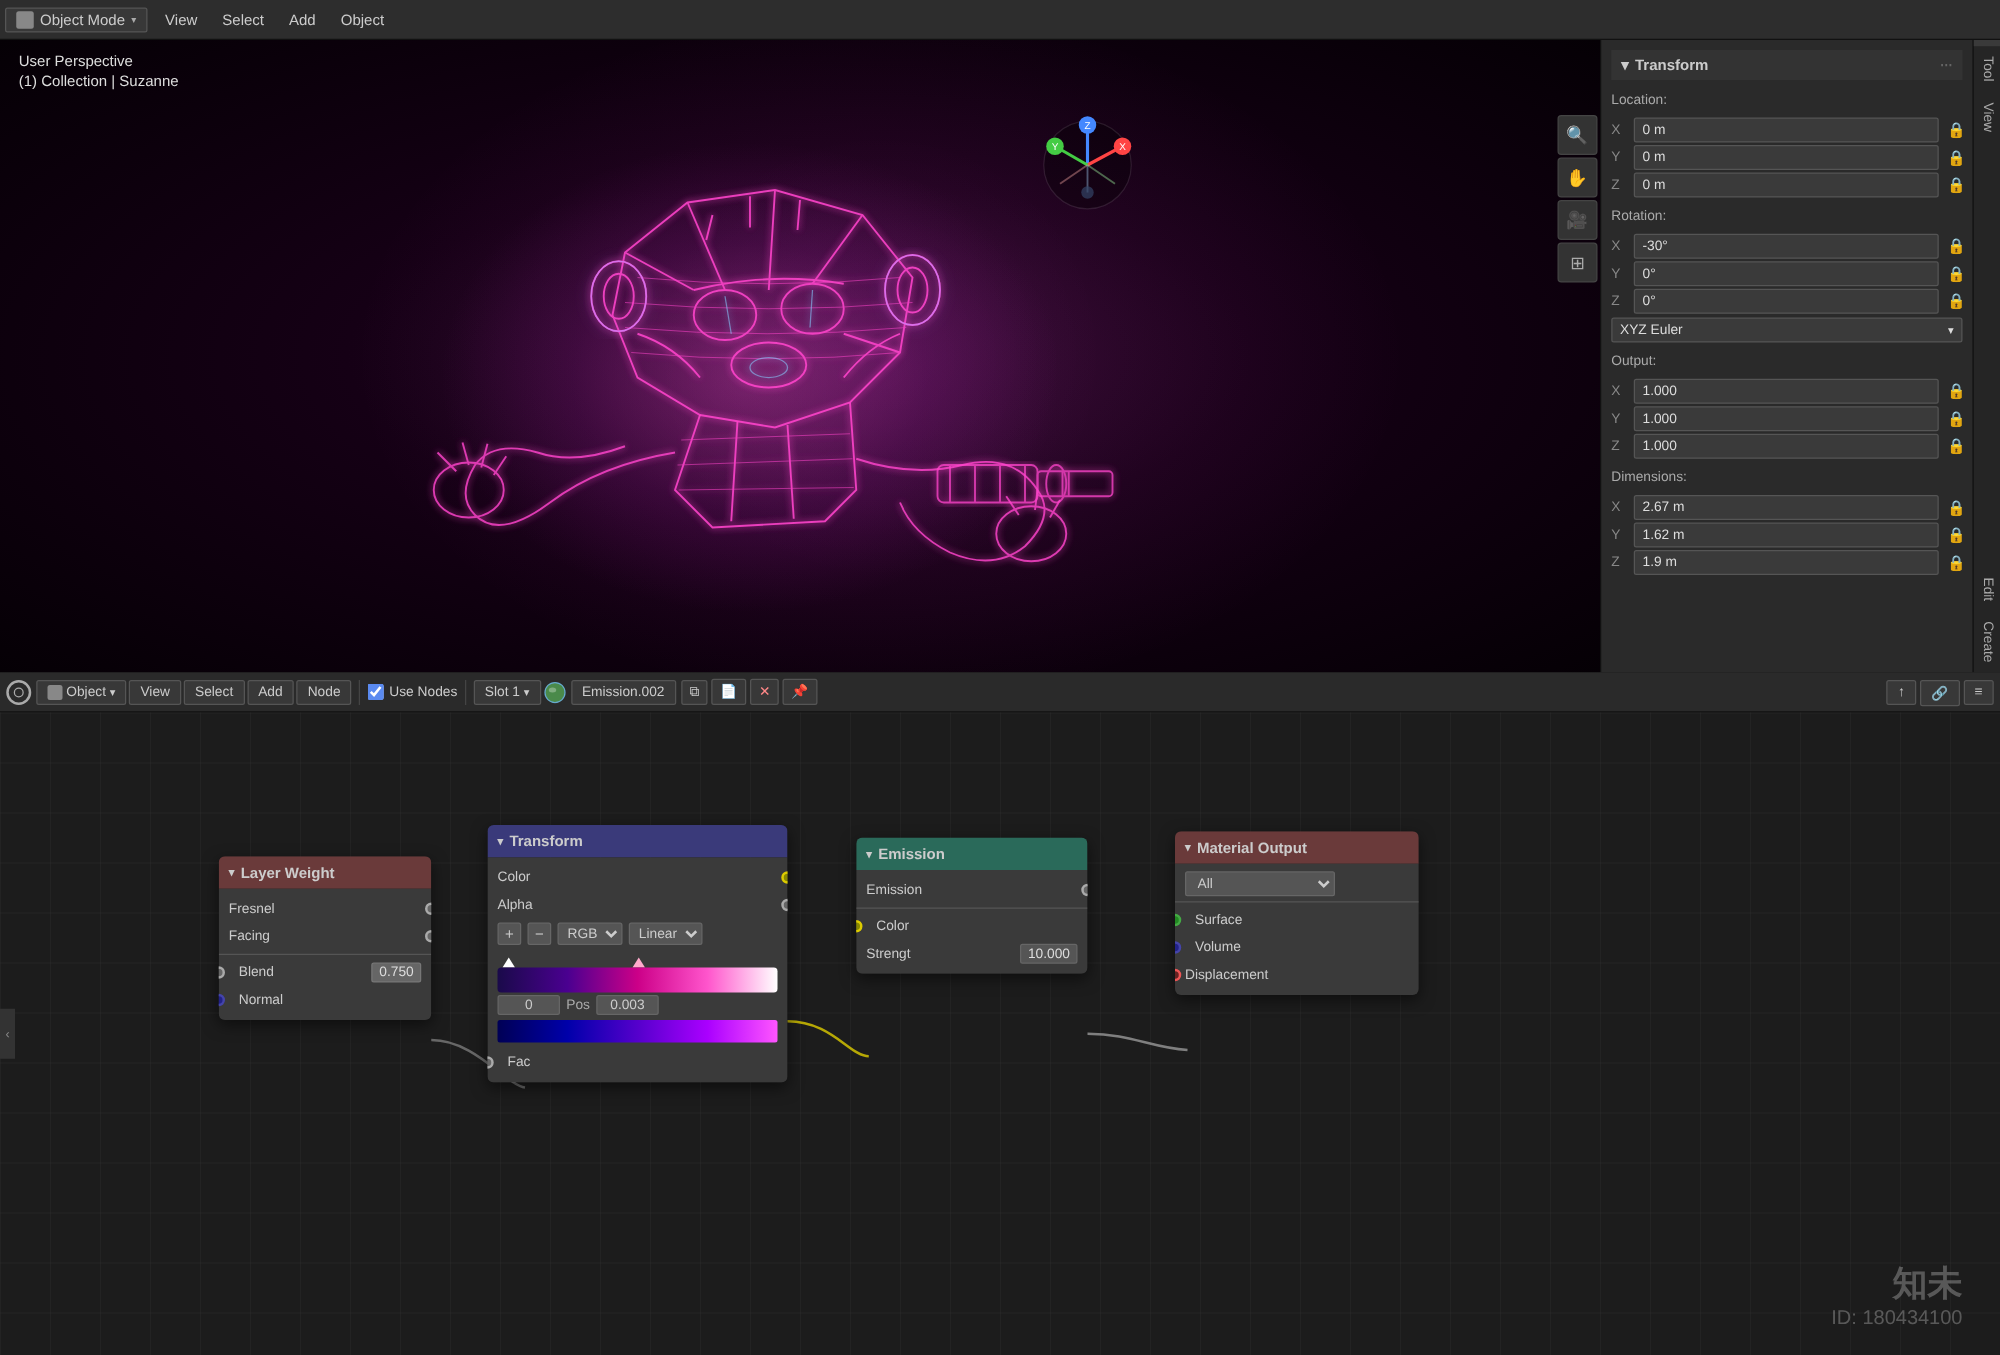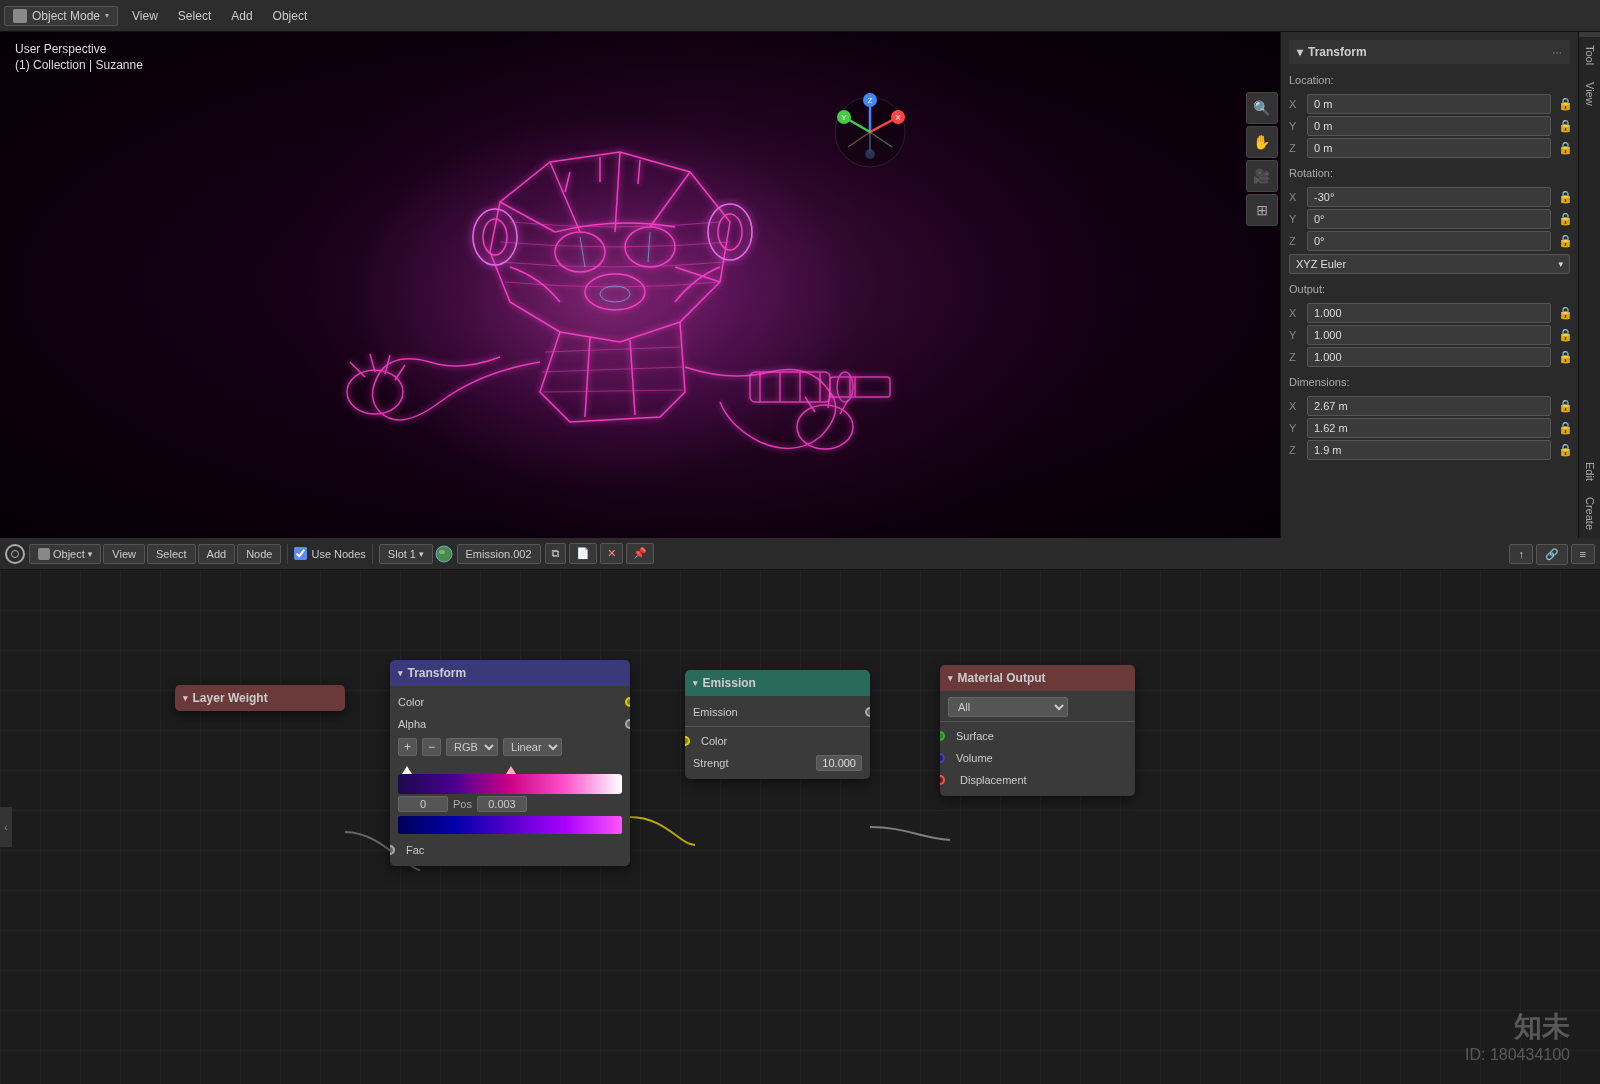--- a/index.html
+++ b/index.html
@@ -837,20 +837,47 @@
 
       <path d="M 870 257 C 905 257, 920 268, 950 270" stroke="#aaa" stroke-width="2" fill="none" opacity="0.7"></path>
 
     </svg>
 
     <div class="node node-layer-weight">
       <div class="node-header">
         <span style="font-size:9px;">▾</span>
         <span>Layer Weight</span>
       </div>
+      <div class="node-body">
+
+        <div class="node-row">
+          <label>Fresnel</label>
+          <div class="socket socket-right grey"></div>
+        </div>
+
+        <div class="node-row">
+          <label>Facing</label>
+          <div class="socket socket-right grey"></div>
+        </div>
+
+        <div style="height:1px; background:#555; margin:3px 0;"></div>
+
+        <div class="node-row" style="gap:5px; position:relative;">
+          <div class="socket socket-left grey" style="left:-5px;"></div>
+          <label style="margin-left:8px;">Blend</label>
+          <div style="background:#666; border:1px solid #777; color:#ddd; padding:1px 5px; font-size:11px; border-radius:2px; margin-left:auto;">
+            <span>0.750</span>
+          </div>
+        </div>
+
+        <div class="node-row" style="position:relative;">
+          <div class="socket socket-left blue" style="left:-5px;"></div>
+          <label style="margin-left:8px;">Normal</label>
+        </div>
+      </div>
     </div>
 
     <div class="node node-colorramp">
       <div class="node-header">
         <span style="font-size:9px;">▾</span>
         <span>Transform</span>
       </div>
       <div class="node-body">
 
         <div class="node-row">
@@ -948,21 +975,21 @@
           <label style="margin-left:8px;">Surface</label>
         </div>
 
         <div class="node-row" style="position:relative;">
           <div class="socket socket-left blue" style="left:-5px;"></div>
           <label style="margin-left:8px;">Volume</label>
         </div>
 
         <div class="node-row" style="position:relative;">
           <div class="socket socket-left pink" style="left:-5px;"></div>
-          <label style="margin-left:12px;">Displacement</label>
+          <label style="margin-left:0;">Displacement</label>
         </div>
       </div>
     </div>
 
     <div class="watermark">
       <div class="watermark-logo">知未</div>
       <div class="watermark-id">ID: 180434100</div>
     </div>
 
   </div>

